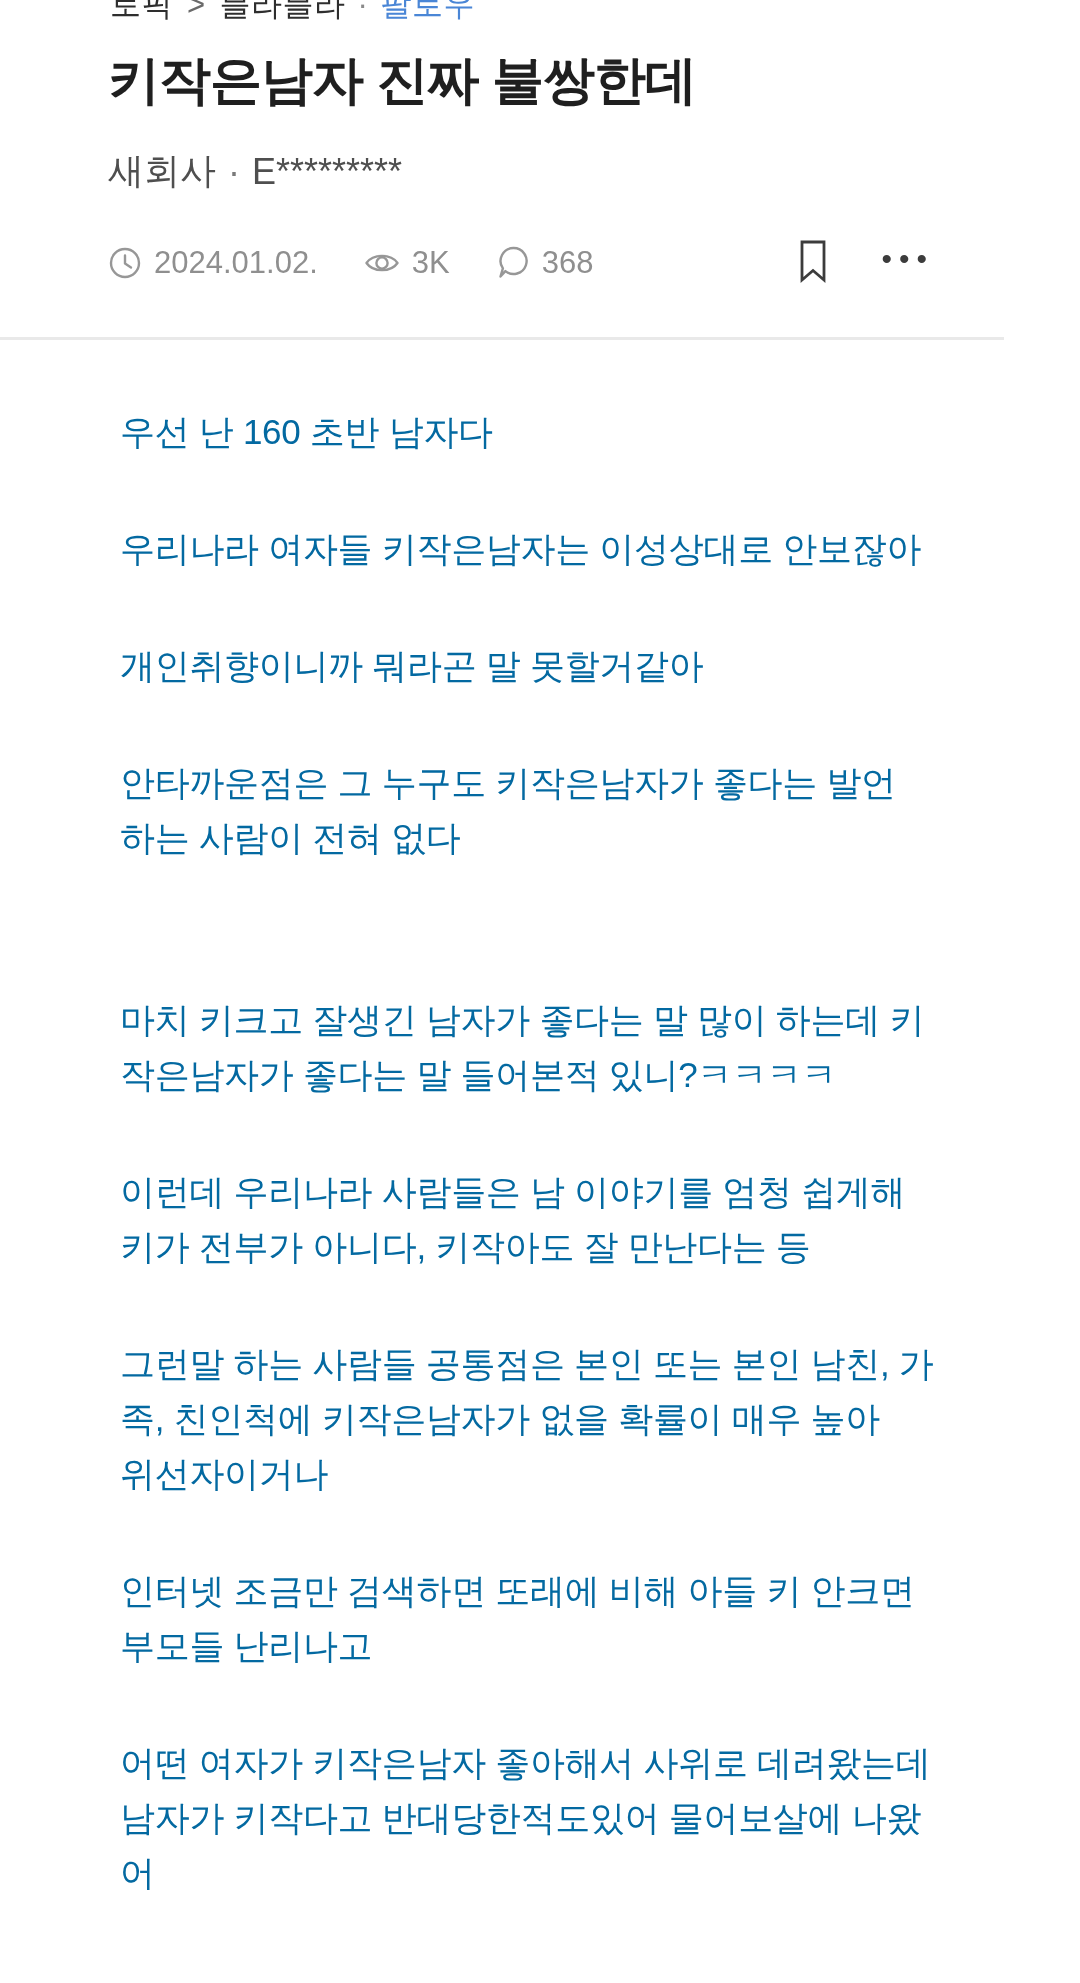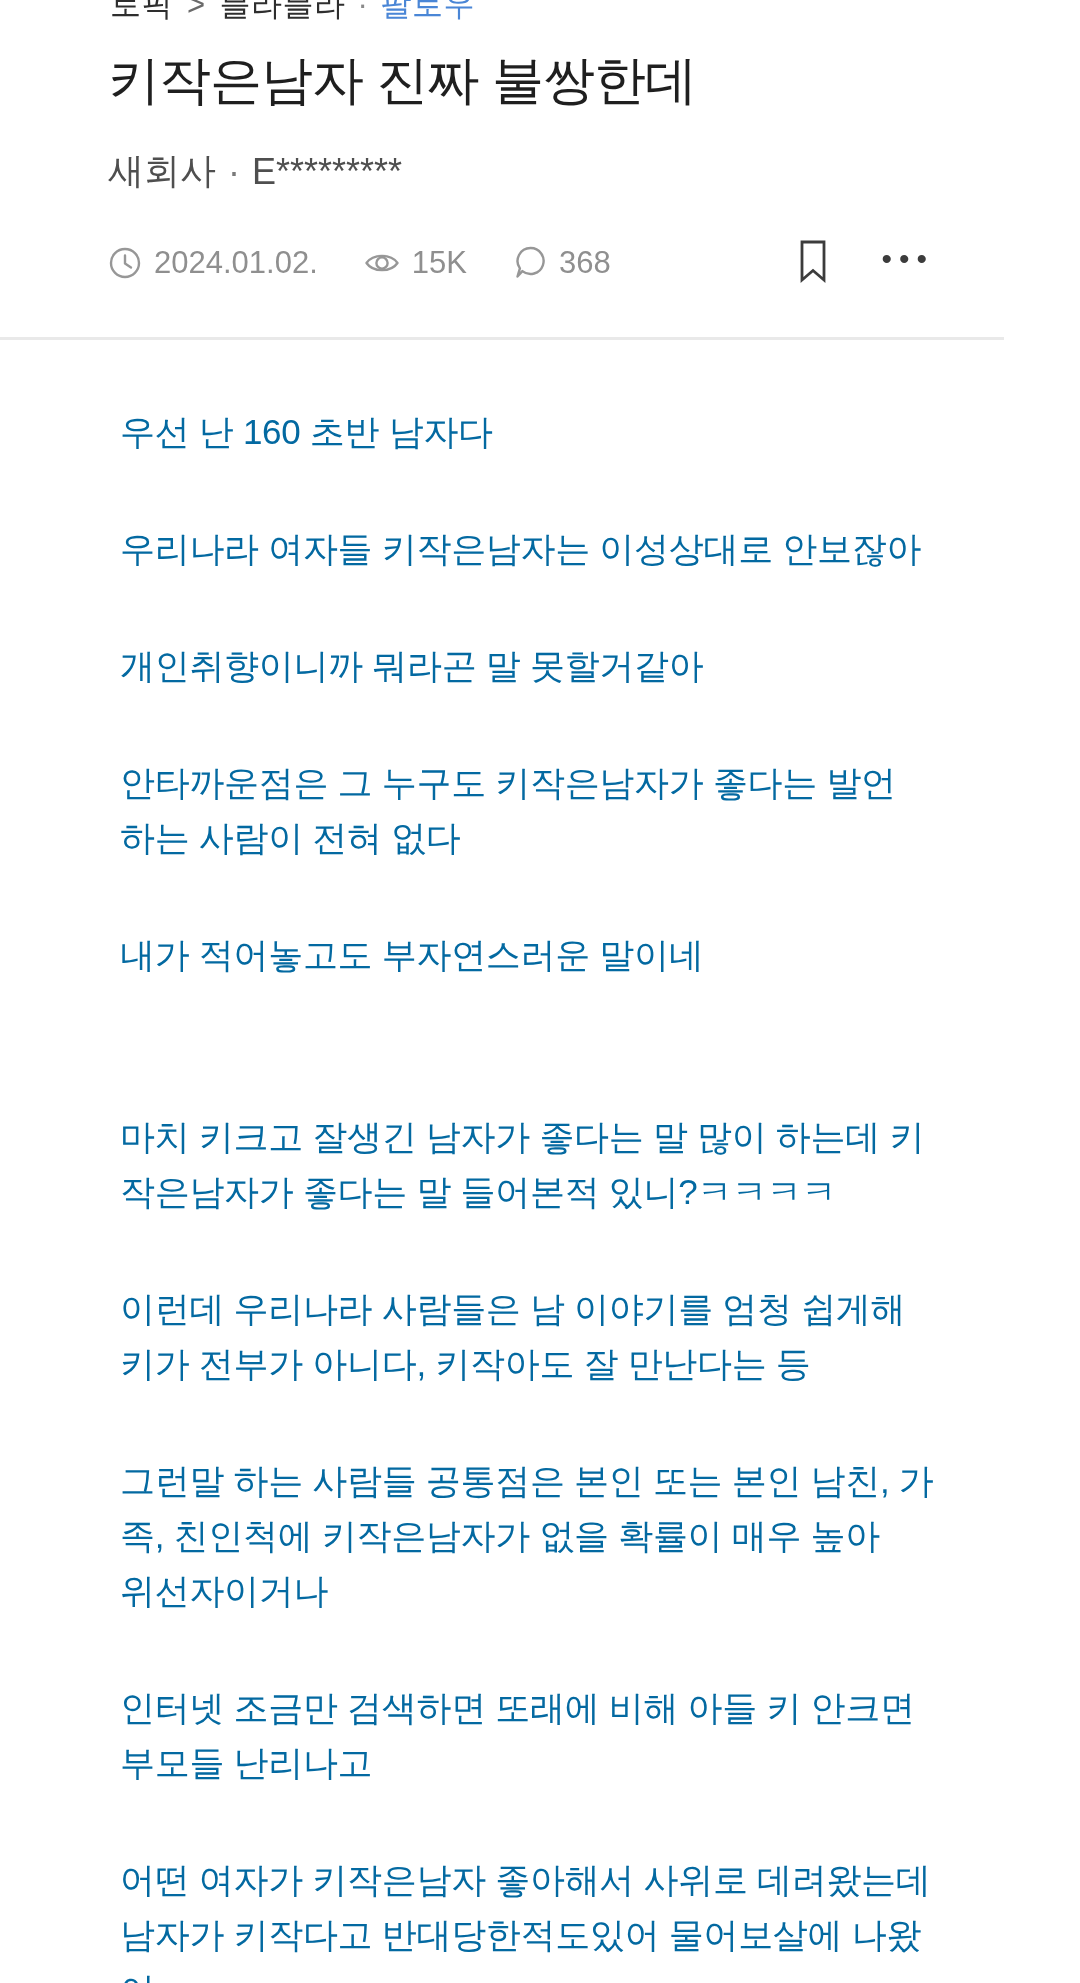--- a/index.html
+++ b/index.html
@@ -26,21 +26,21 @@
   }
   .breadcrumb .sep { color: #6a6a6a; margin: 0 14px; }
   .breadcrumb .dot { color: #8a8a8a; margin: 0 12px; }
   .breadcrumb .follow { color: #4a86d6; }
 
   .content { padding: 0 70px 0 108px; }
 
   .title {
     margin-top: 50px;
     font-size: 52px;
-    font-weight: 400;
+    font-weight: 700;
     color: #1f1f1f;
     letter-spacing: -1px;
     line-height: 1.18;
   }
 
   .author-line {
     margin-top: 36px;
     font-size: 36px;
     color: #4f4f4f;
     display: flex;
@@ -133,21 +133,21 @@
         <span>2024.01.02.</span>
       </div>
 
       <div class="meta-item">
         <span>
           <svg width="36" height="34" viewBox="0 0 36 34" fill="none">
             <path d="M2.5 17 C9 7.5 27 7.5 33.5 17 C27 26.5 9 26.5 2.5 17 Z" stroke="#979797" stroke-width="2.4" stroke-linejoin="round"></path>
             <circle cx="18" cy="17" r="5.6" stroke="#979797" stroke-width="2.4"></circle>
           </svg>
         </span>
-        <span>15K</span>
+        <span>3K</span>
       </div>
 
       <div class="meta-item">
         <span>
           <svg width="34" height="36" viewBox="0 0 34 36" fill="none">
             <path d="M17.5 3 A13 13 0 1 1 9.4 26.1 L4.5 31.5 L6.9 23.4 A13 13 0 0 1 17.5 3 Z" stroke="#979797" stroke-width="2.4" stroke-linejoin="round"></path>
           </svg>
         </span>
         <span>368</span>
       </div>
@@ -168,21 +168,20 @@
     </div>
   </div>
 
   <hr class="divider">
 
   <main class="post-body">
     <p>우선 난 160 초반 남자다</p>
     <p>우리나라 여자들 키작은남자는 이성상대로 안보잖아</p>
     <p>개인취향이니까 뭐라곤 말 못할거같아</p>
     <p>안타까운점은 그 누구도 키작은남자가 좋다는 발언 하는 사람이 전혀 없다</p>
-    <p>내가 적어놓고도 부자연스러운 말이네</p>
     <div class="para-spacer"></div>
     <p>마치 키크고 잘생긴 남자가 좋다는 말 많이 하는데 키작은남자가 좋다는 말 들어본적 있니?ㅋㅋㅋㅋ</p>
     <p>이런데 우리나라 사람들은 남 이야기를 엄청 쉽게해 키가 전부가 아니다, 키작아도 잘 만난다는 등</p>
     <p>그런말 하는 사람들 공통점은 본인 또는 본인 남친, 가족, 친인척에 키작은남자가 없을 확률이 매우 높아
 위선자이거나</p>
     <p>인터넷 조금만 검색하면 또래에 비해 아들 키 안크면 부모들 난리나고</p>
     <p>어떤 여자가 키작은남자 좋아해서 사위로 데려왔는데 남자가 키작다고 반대당한적도있어 물어보살에 나왔어</p>
   </main>
 
 </div>

